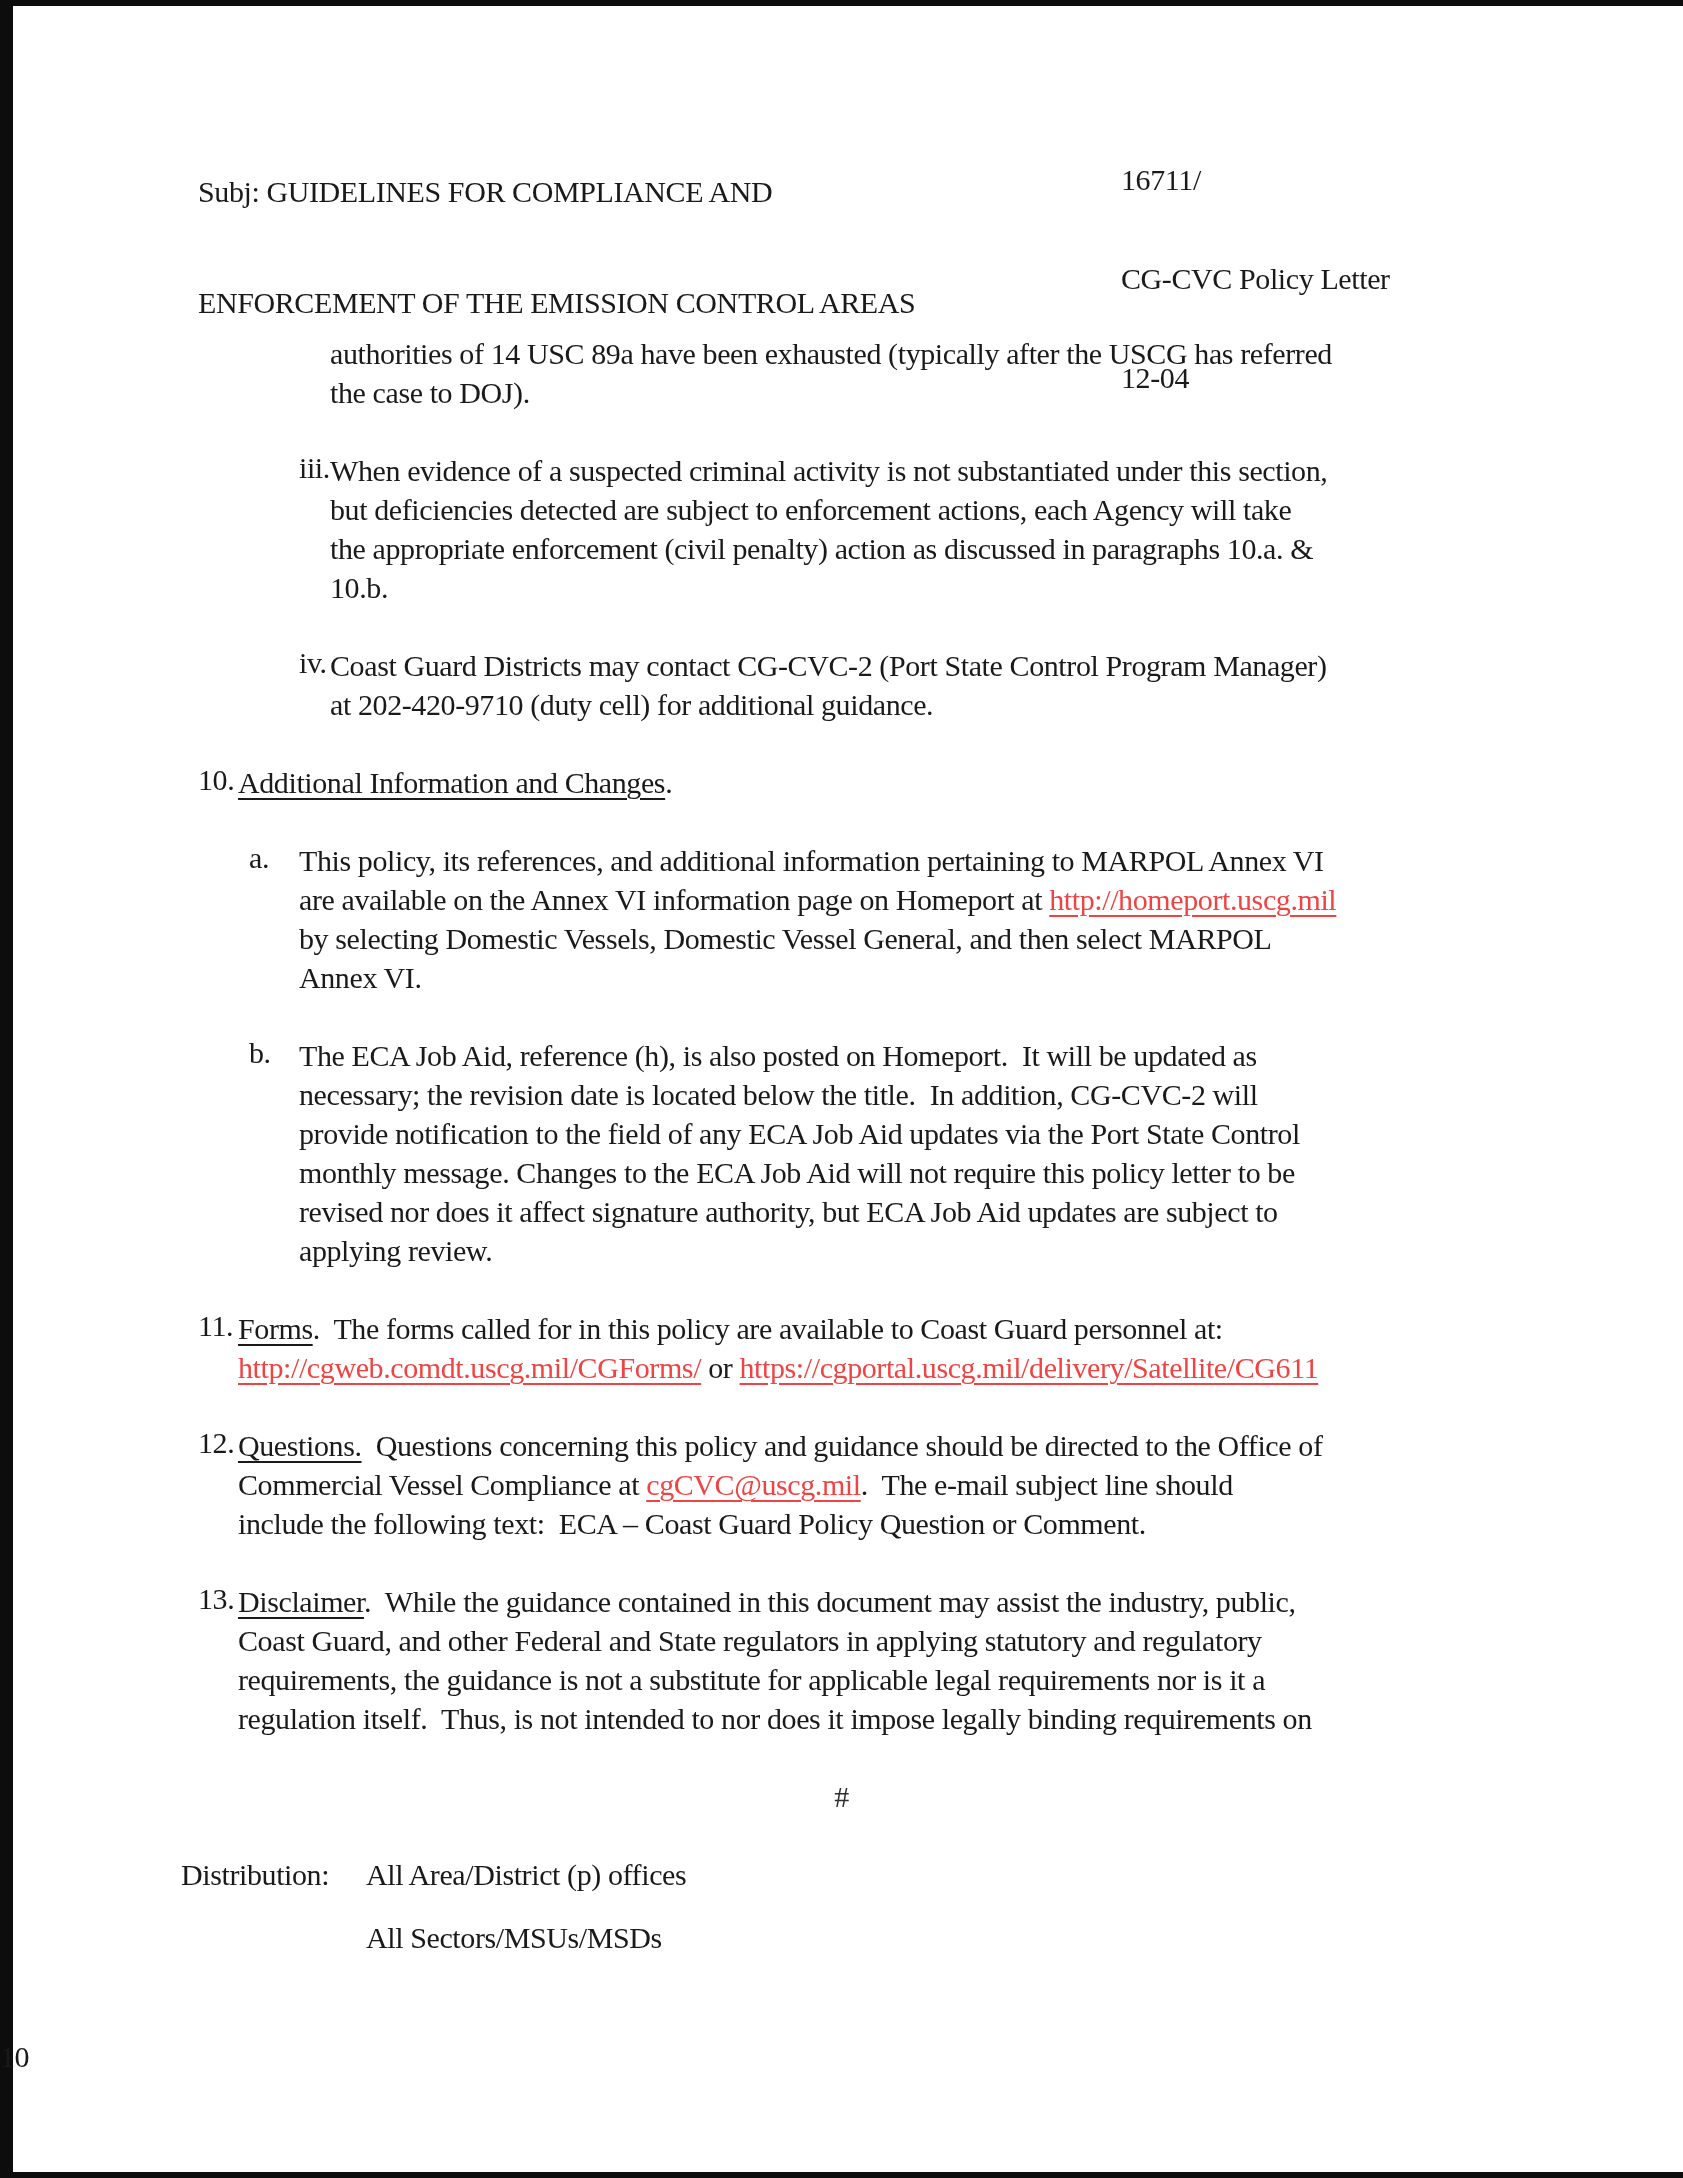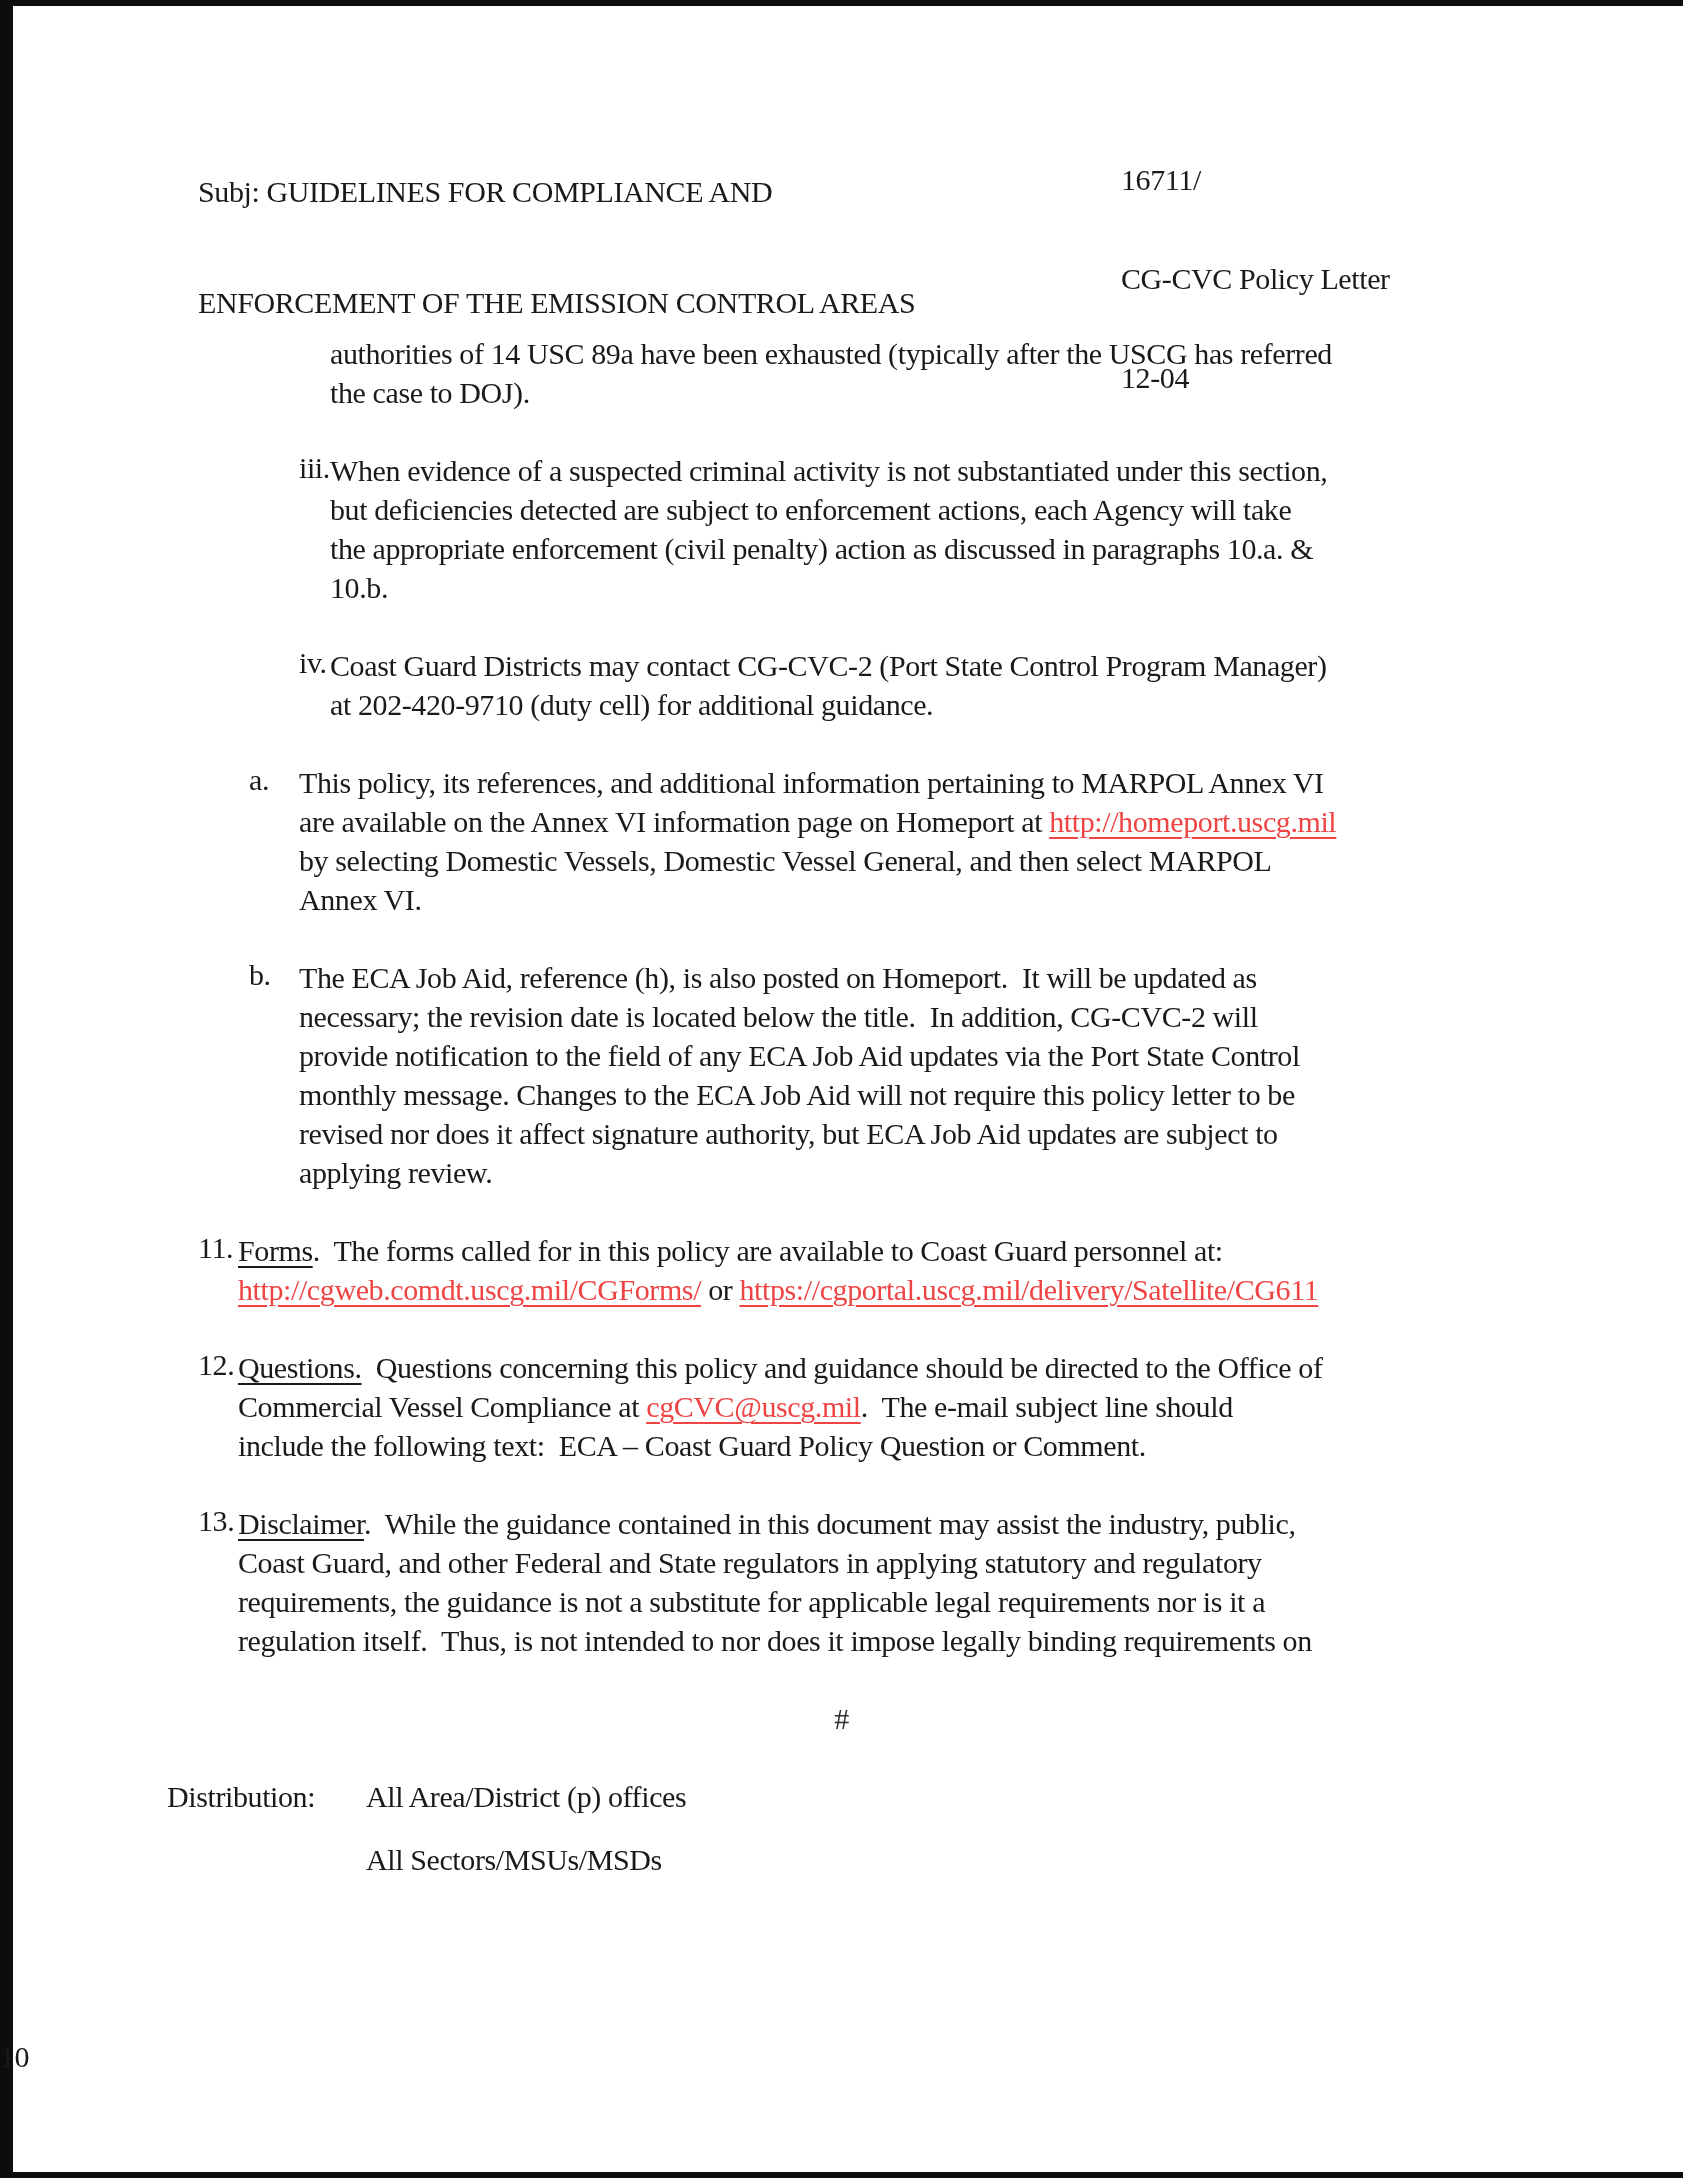--- a/index.html
+++ b/index.html
@@ -28,21 +28,21 @@
   .lv-roman{padding-left:330px;}
   .lv-roman .marker{left:299px;}
   .lv-cont2{padding-left:330px;}
   .line{white-space:pre;height:39px;line-height:39px;}
   .uhead{text-decoration:underline;text-decoration-thickness:2px;text-underline-offset:5px;}
   .link{color:#ef4444;text-decoration:underline;text-decoration-thickness:2px;text-underline-offset:5px;}
 
   
   .separator-row{height:39px;line-height:39px;text-align:center;color:#2e2e2e;margin-bottom:39px;}
   .distribution{display:flex;margin-top:8px;}
-  .dist-label{position:absolute;left:167px;white-space:pre;line-height:39px;text-align:right;}
+  .dist-label{position:absolute;left:181px;white-space:pre;line-height:39px;text-align:right;}
   .dist-items{position:absolute;left:366px;display:flex;flex-direction:column;row-gap:24px;line-height:39px;white-space:pre;}
 
   
   .page-number{position:absolute;left:0;top:2037px;width:1683px;text-align:left;line-height:39px;}
 </style>
 </head>
 <body>
 
 <div class="edge-top"></div>
 <div class="edge-left"></div>
@@ -69,20 +69,24 @@
         <span class="marker">iii.</span>
         <div class="line"><span>When evidence of a suspected criminal activity is not substantiated under this section,</span></div>
         <div class="line"><span>but deficiencies detected are subject to enforcement actions, each Agency will take</span></div>
         <div class="line"><span>the appropriate enforcement (civil penalty) action as discussed in paragraphs 10.a. &amp;</span></div>
         <div class="line"><span>10.b.</span></div>
       </div>
       <div class="para lv-roman">
         <span class="marker">iv.</span>
         <div class="line"><span>Coast Guard Districts may contact CG-CVC-2 (Port State Control Program Manager)</span></div>
         <div class="line"><span>at 202-420-9710 (duty cell) for additional guidance.</span></div>
+      </div>
+      <div class="para lv-section">
+        <span class="marker">10.</span>
+        <div class="line"><span class="uhead">Additional Information and Changes</span><span>.</span></div>
       </div>
       <div class="para lv-alpha">
         <span class="marker">a.</span>
         <div class="line"><span>This policy, its references, and additional information pertaining to MARPOL Annex VI</span></div>
         <div class="line"><span>are available on the Annex VI information page on Homeport at </span><span class="link">http://homeport.uscg.mil</span></div>
         <div class="line"><span>by selecting Domestic Vessels, Domestic Vessel General, and then select MARPOL</span></div>
         <div class="line"><span>Annex VI.</span></div>
       </div>
       <div class="para lv-alpha">
         <span class="marker">b.</span>

